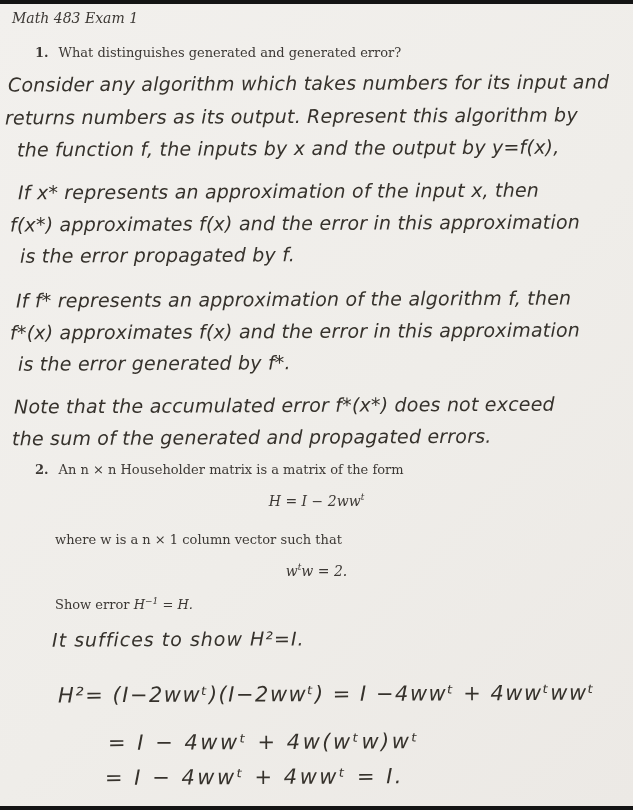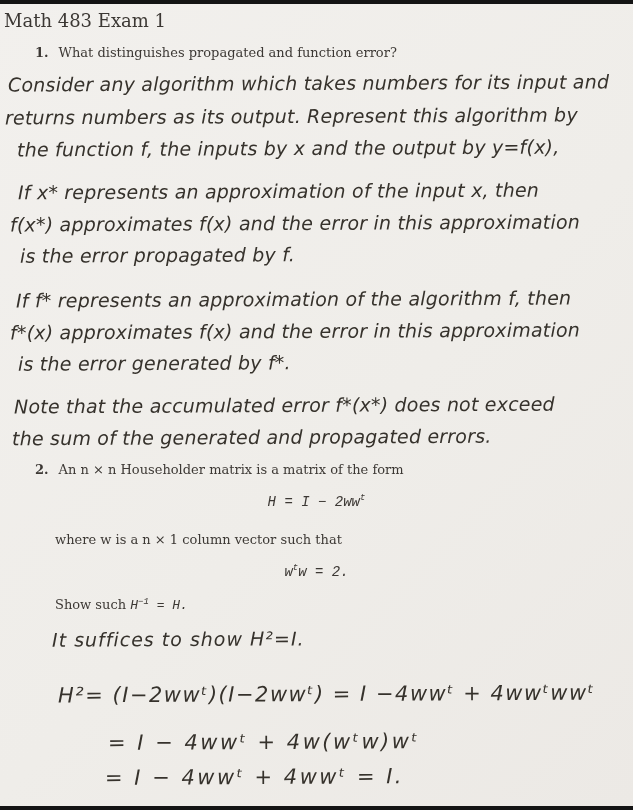--- a/index.html
+++ b/index.html
@@ -15,21 +15,21 @@
   .scan-edge.top{top:0;height:4px;}
   .scan-edge.bottom{bottom:0;height:4px;}
   .typed{
     position:absolute;
     font-family:"DejaVu Serif",serif;
     color:#3c3834;
     font-size:13px;
     white-space:nowrap;
   }
   .typed .qnum{font-weight:bold;margin-right:10px;}
-  .math{font-style:italic;font-family:Liberation Mono, monospace;}
+  .math{font-style:italic;}
   .sup{
     font-size:9px;
     vertical-align:super;
     line-height:0;
   }
   .centered{left:0;width:100%;text-align:center;}
   .hw{
     position:absolute;
     font-family:"DejaVu Sans",sans-serif;
     font-style:italic;
@@ -42,24 +42,24 @@
   .hw.eq{font-size:21px;letter-spacing:1.5px;}
   .hw.eq-wide{font-size:21px;letter-spacing:2.5px;}
 </style>
 </head>
 <body>
 
 <div class="page">
 
   <div class="scan-edge top"></div>
 
-  <div class="typed" style="left:4px;top:10px;font-size:18px;">Math 483 Exam 1</div>
+  <div class="typed" style="left:12px;top:10px;font-size:14px;font-style:italic;">Math 483 Exam 1</div>
 
   <div class="typed" style="left:35px;top:45px;">
-    <span class="qnum">1.</span><span>What distinguishes propagated and function error?</span>
+    <span class="qnum">1.</span><span>What distinguishes generated and generated error?</span>
   </div>
 
   <div class="hw" style="left:8px;top:72px;">Consider any algorithm which takes numbers for its input and</div>
   <div class="hw" style="left:5px;top:105px;">returns numbers as its output.  Represent this algorithm by</div>
   <div class="hw" style="left:17px;top:137px;">the function f, the inputs by x and the output by y=f(x),</div>
 
   <div class="hw" style="left:18px;top:180px;">If x* represents an approximation of the input x,  then</div>
   <div class="hw" style="left:10px;top:212px;">f(x*) approximates f(x) and the error in this approximation</div>
   <div class="hw" style="left:20px;top:244px;">is the error propagated by f.</div>
 
@@ -78,21 +78,21 @@
     <span class="math">H = I − 2ww</span><span class="math sup">t</span>
   </div>
 
   <div class="typed" style="left:55px;top:532px;">where w is a n × 1 column vector such that</div>
 
   <div class="typed centered" style="top:563px;font-size:14px;">
     <span class="math">w</span><span class="math sup">t</span><span class="math">w = 2.</span>
   </div>
 
   <div class="typed" style="left:55px;top:597px;">
-    <span>Show such </span><span class="math">H</span><span class="math sup">−1</span><span class="math"> = H.</span>
+    <span>Show error </span><span class="math">H</span><span class="math sup">−1</span><span class="math"> = H.</span>
   </div>
 
   <div class="hw" style="left:52px;top:628px;letter-spacing:1px;">It suffices to show H²=I.</div>
   <div class="hw eq" style="left:58px;top:682px;">H²= (I−2wwᵗ)(I−2wwᵗ) = I −4wwᵗ + 4wwᵗwwᵗ</div>
   <div class="hw eq-wide" style="left:108px;top:730px;">= I − 4wwᵗ + 4w(wᵗw)wᵗ</div>
   <div class="hw eq-wide" style="left:105px;top:765px;">= I − 4wwᵗ + 4wwᵗ  = I.</div>
 
   <div class="scan-edge bottom"></div>
 </div>
 

